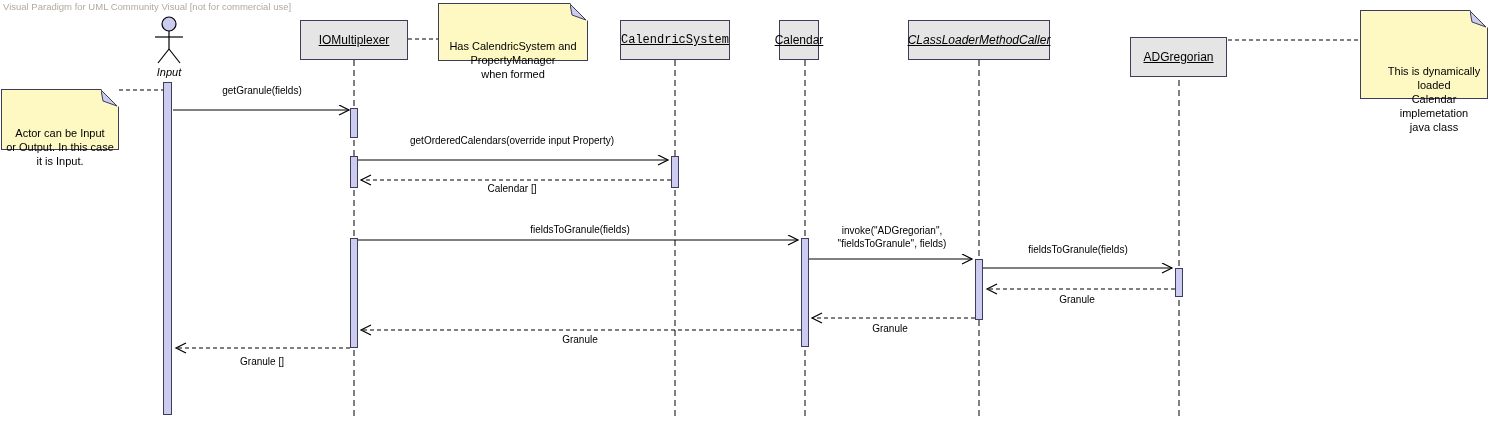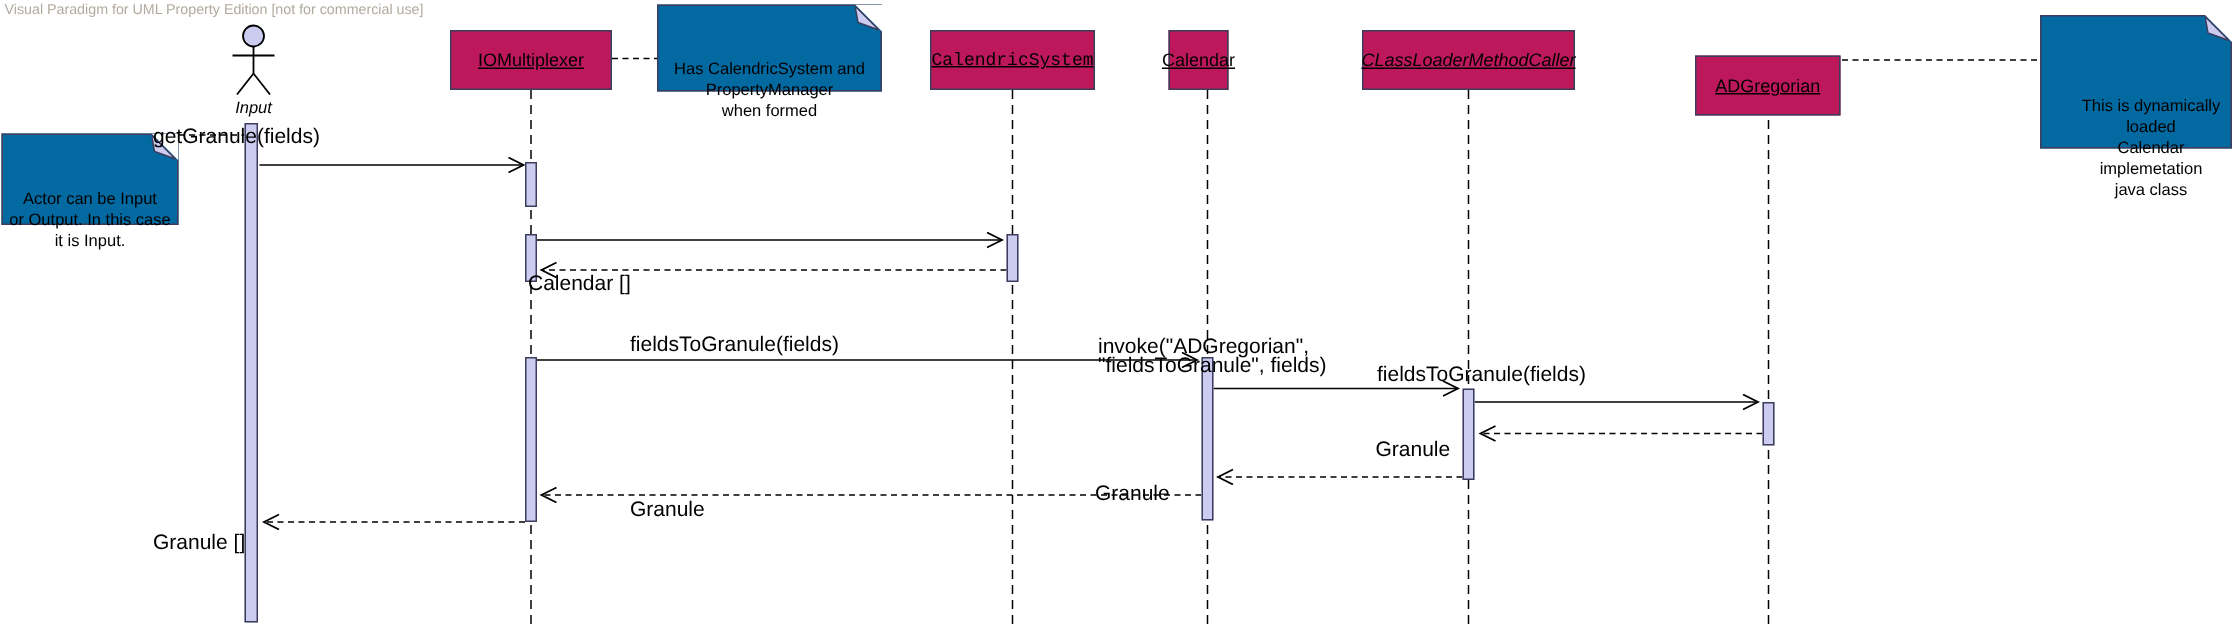--- a/index.html
+++ b/index.html
@@ -8,54 +8,54 @@
     font-family:"Liberation Sans", sans-serif; overflow:hidden;
     color:#000;
   }
   #svg-layer{position:absolute; left:0; top:0; z-index:1;}
   .watermark{
     position:absolute; left:3px; top:1px; z-index:3;
     font-size:9.5px; color:#b2aa9e; letter-spacing:0px; white-space:nowrap;
   }
   .head-box{
     position:absolute; z-index:2; box-sizing:border-box;
-    background:#be185d; border:1px solid #3c3c5c;
+    background:#e5e5e5; border:1px solid #3c3c5c;
     display:flex; align-items:center; justify-content:center;
   }
   .head-box .title{
     font-size:12px; text-decoration:underline; white-space:nowrap;
   }
   .act-bar{
     position:absolute; z-index:2; box-sizing:border-box;
     background:#ccccf0; border:1px solid #3c3c5c;
   }
   .note{
     position:absolute; z-index:2; box-sizing:border-box;
-    background:#0369a1; border:1px solid #3c3c5c;
+    background:#fef9c3; border:1px solid #3c3c5c;
     font-size:11px; line-height:14px; text-align:center;
     white-space:pre-line;
   }
   .note .fold{position:absolute; top:-1px; right:-1px;}
   .note .note-text{position:relative; width:100%;}
   .msg-label{
     position:absolute; z-index:3; width:320px; margin-left:-160px;
-    text-align:left; font-size:14px; line-height:13px;
+    text-align:center; font-size:10px; line-height:13px;
     white-space:pre-line;
   }
   .actor-label{
     position:absolute; z-index:3; width:80px; margin-left:-40px;
     text-align:center; font-size:11px;
   }
 </style>
 </head>
 <body>
 
 <div id="stage">
 
-  <div class="watermark">Visual Paradigm for UML Property Edition [not for commercial use]</div>
+  <div class="watermark">Visual Paradigm for UML Community Visual [not for commercial use]</div>
 
   <svg id="svg-layer" width="1490" height="422" viewBox="0 0 1490 422">
     <defs>
       <marker id="openArrow" markerWidth="14" markerHeight="12" refX="12" refY="5.5" orient="auto" markerUnits="userSpaceOnUse">
         <path d="M2,0.5 L12,5.5 L2,10.5" fill="none" stroke="#000000" stroke-width="1.2"></path>
       </marker>
     </defs>
 
     <g stroke="#000" stroke-width="1" stroke-dasharray="6,4">
       <line x1="354" y1="60" x2="354" y2="420"></line>
@@ -147,20 +147,21 @@
     <svg class="fold" width="18" height="18">
       <polygon points="0,0 18,0 18,18" fill="#ffffff"></polygon>
       <polygon points="0,1 16,17 2,12" fill="#ccccf0" stroke="#3c3c5c" stroke-width="1"></polygon>
     </svg>
     <div class="note-text" style="margin-top:25px;">This is dynamically loaded
 Calendar implemetation
 java class</div>
   </div>
 
   <div class="msg-label" style="left:262px;  top:84px;">getGranule(fields)</div>
+  <div class="msg-label" style="left:512px;  top:134px;">getOrderedCalendars(override input Property)</div>
   <div class="msg-label" style="left:512px;  top:182px;">Calendar []</div>
   <div class="msg-label" style="left:580px;  top:223px;">fieldsToGranule(fields)</div>
   <div class="msg-label" style="left:892px;  top:224px;">invoke("ADGregorian",
 "fieldsToGranule", fields)</div>
   <div class="msg-label" style="left:1078px; top:243px;">fieldsToGranule(fields)</div>
   <div class="msg-label" style="left:1077px; top:293px;">Granule</div>
   <div class="msg-label" style="left:890px;  top:322px;">Granule</div>
   <div class="msg-label" style="left:580px;  top:333px;">Granule</div>
   <div class="msg-label" style="left:262px;  top:355px;">Granule []</div>
 

